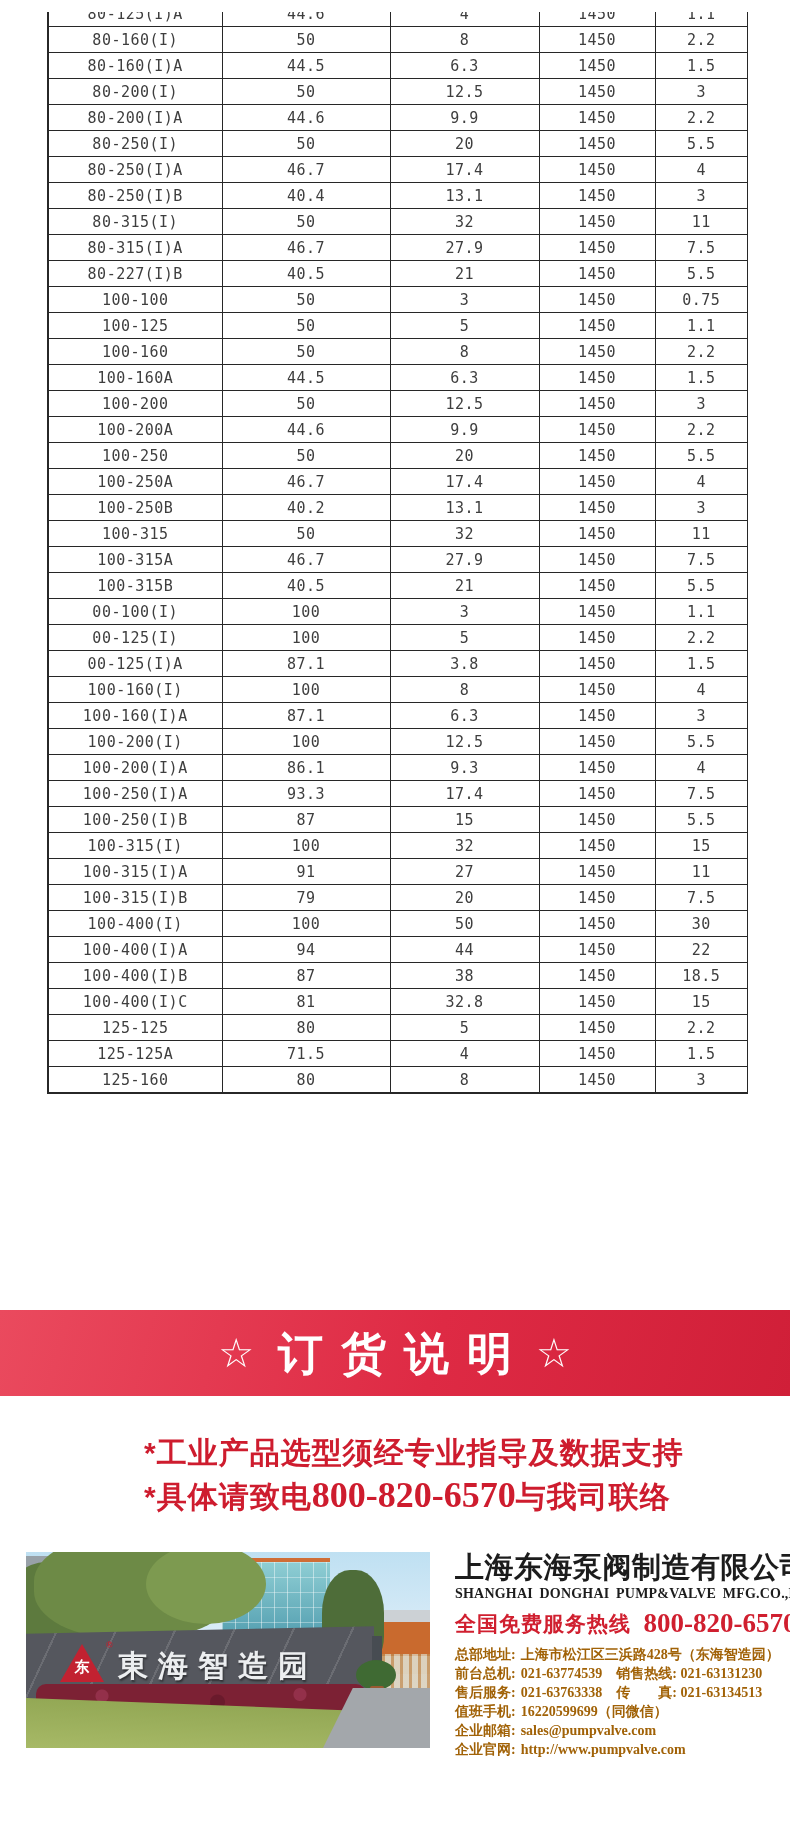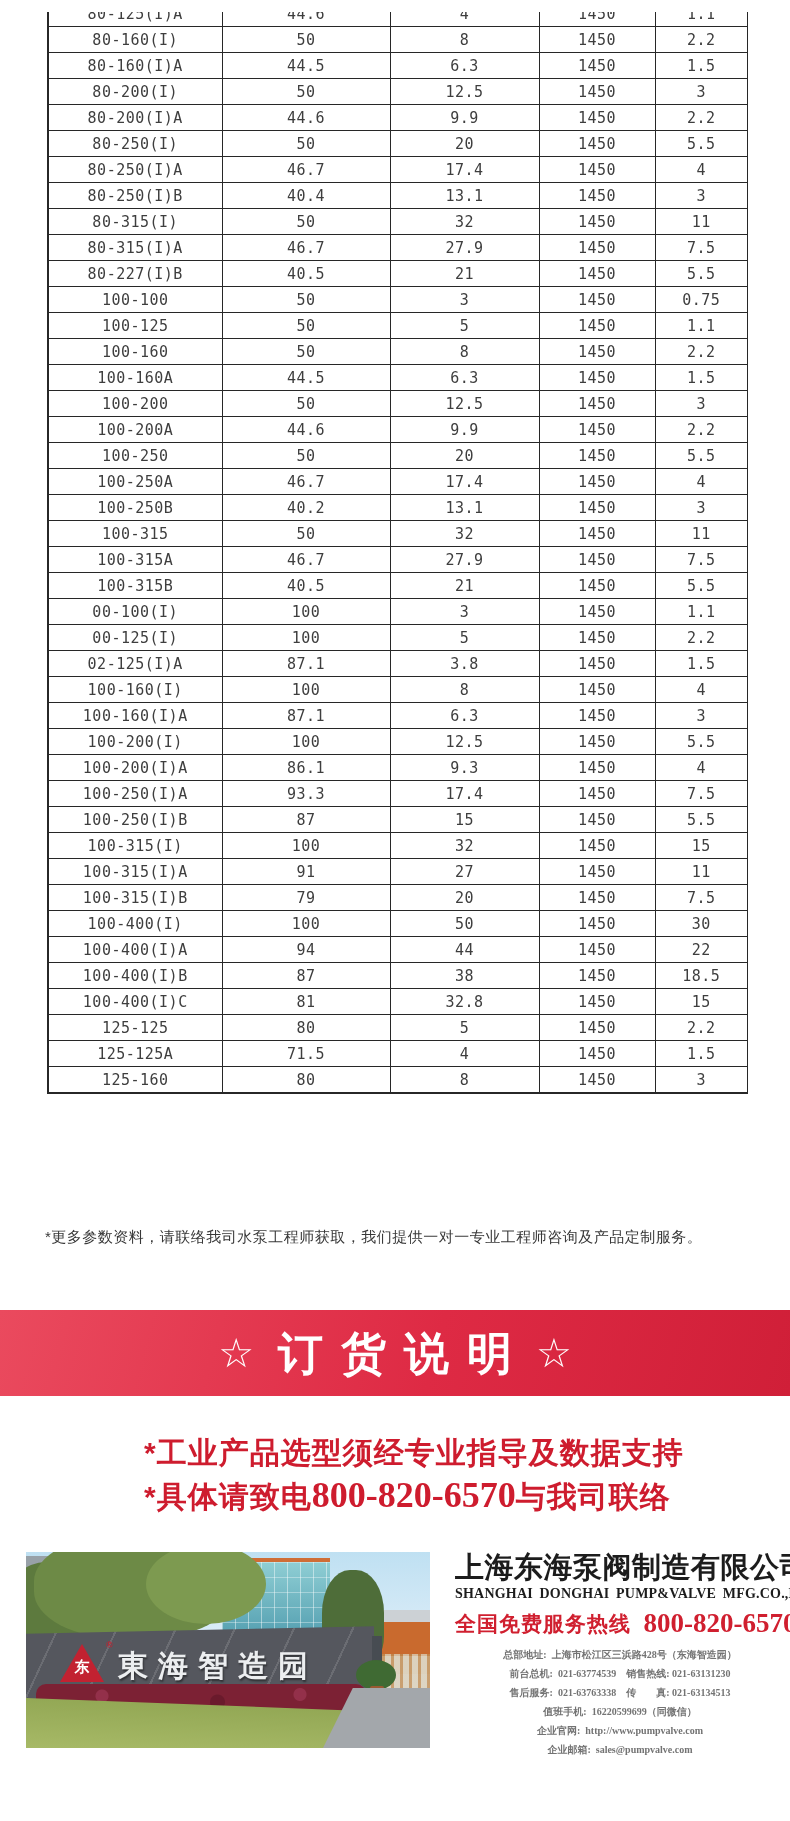--- a/index.html
+++ b/index.html
@@ -30,22 +30,22 @@
 
   
   .company{position:absolute;left:455px;top:1550px;width:330px;color:#1c1c1c;}
   .company-name{font-size:29px;font-weight:900;letter-spacing:0.5px;line-height:34px;white-space:nowrap;}
   .company-name-en{font-family:"Liberation Serif",serif;font-size:14px;font-weight:700;
         letter-spacing:0.2px;word-spacing:3px;line-height:20px;white-space:nowrap;}
   .hotline{margin-top:4px;color:#d01f2f;white-space:nowrap;}
   .hotline-label{font-size:21px;font-weight:900;letter-spacing:1px;}
   .hotline-number{font-family:"Liberation Serif",serif;font-size:27px;font-weight:700;margin-left:8px;vertical-align:-1px;}
   .contacts{margin-top:6px;}
-  .contact-line{font-family:"Liberation Serif",serif;font-size:10px;font-weight:700;color:#737373;
-        line-height:19px;white-space:nowrap;text-align:center;}
+  .contact-line{font-family:"Liberation Serif",serif;font-size:14px;font-weight:700;color:#a16207;
+        line-height:19px;white-space:nowrap;}
   .contact-label{font-weight:700;margin-right:5px;}
 
   
   .photo{position:absolute;left:26px;top:1552px;width:404px;height:196px;overflow:hidden;
         background:linear-gradient(180deg,#bfe0f2 0%,#dcedf8 45%,#eef6fb 70%);}
   .photo *{position:absolute;}
   .ph-bldg-left{left:0;top:4px;width:62px;height:95px;background:#98a1a8;}
   .ph-glass{left:196px;top:6px;width:108px;height:96px;
         background:
           repeating-linear-gradient(90deg,rgba(255,255,255,0.45) 0 1px,transparent 1px 13px),
@@ -266,21 +266,21 @@
             <td>1.1</td>
           </tr>
           <tr>
             <td>00-125(I)</td>
             <td>100</td>
             <td>5</td>
             <td>1450</td>
             <td>2.2</td>
           </tr>
           <tr>
-            <td>02-125(I)A</td>
+            <td>00-125(I)A</td>
             <td>87.1</td>
             <td>3.8</td>
             <td>1450</td>
             <td>1.5</td>
           </tr>
           <tr>
             <td>100-160(I)</td>
             <td>100</td>
             <td>8</td>
             <td>1450</td>
@@ -388,21 +388,20 @@
             <td>125-160</td>
             <td>80</td>
             <td>8</td>
             <td>1450</td>
             <td>3</td>
           </tr>
         </tbody>
     </table>
   </div>
 
-  <div class="note">*更多参数资料，请联络我司水泵工程师获取，我们提供一对一专业工程师咨询及产品定制服务。</div>
 
   <div class="banner">
     <span class="star">☆</span>
     <span class="banner-title">订货说明</span>
     <span class="star">☆</span>
   </div>
 
   <div class="notices">
     <div class="notice-line">*工业产品选型须经专业指导及数据支持</div>
     <div class="notice-line">
@@ -439,18 +438,18 @@
     <div class="company-name-en">SHANGHAI DONGHAI PUMP&amp;VALVE MFG.CO.,LTD.</div>
     <div class="hotline">
       <span class="hotline-label">全国免费服务热线</span>
       <span class="hotline-number">800-820-6570</span>
     </div>
     <div class="contacts">
         <div class="contact-line"><span class="contact-label">总部地址:</span><span>上海市松江区三浜路428号（东海智造园）</span></div>
         <div class="contact-line"><span class="contact-label">前台总机:</span><span>021-63774539　销售热线: 021-63131230</span></div>
         <div class="contact-line"><span class="contact-label">售后服务:</span><span>021-63763338　传　　真: 021-63134513</span></div>
         <div class="contact-line"><span class="contact-label">值班手机:</span><span>16220599699（同微信）</span></div>
+        <div class="contact-line"><span class="contact-label">企业邮箱:</span><span>sales@pumpvalve.com</span></div>
         <div class="contact-line"><span class="contact-label">企业官网:</span><span>http://www.pumpvalve.com</span></div>
-        <div class="contact-line"><span class="contact-label">企业邮箱:</span><span>sales@pumpvalve.com</span></div>
       </div>
   </div>
 
 </div>
 
 </body></html>

